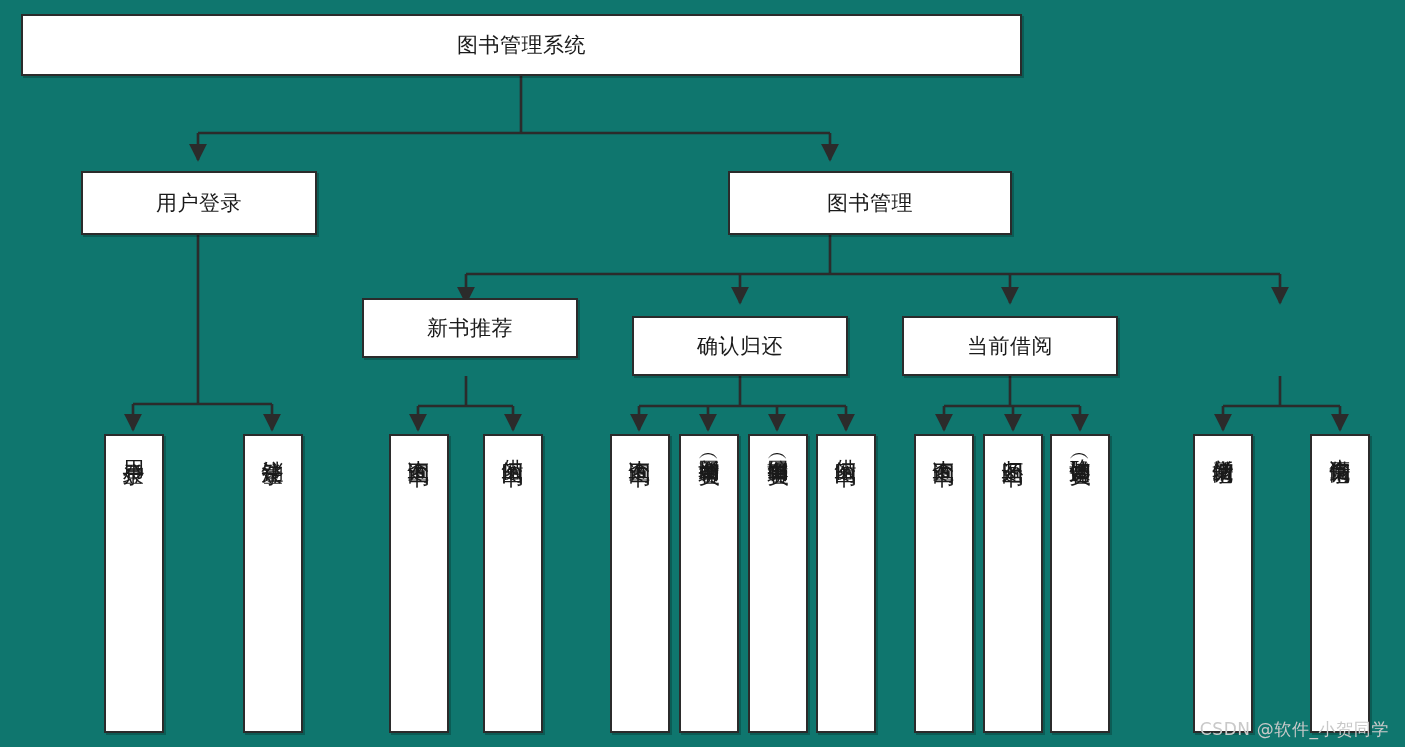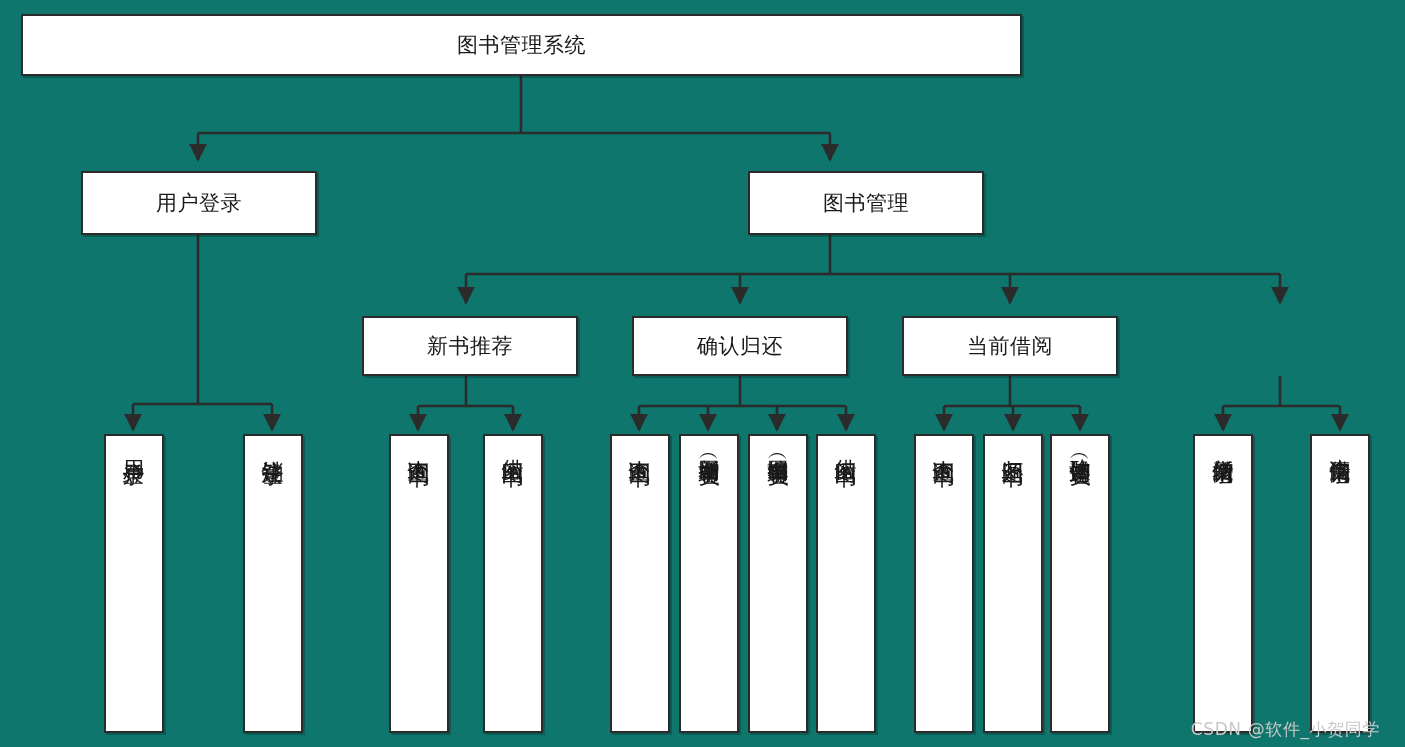--- a/index.html
+++ b/index.html
@@ -59,21 +59,21 @@
     letter-spacing: 2px;
     white-space: pre;
     text-align: left;
   }
   .node.vertical.tall-text .node-label {
     font-size: 21px;
     letter-spacing: 1px;
   }
   .watermark {
     position: absolute;
-    right: 25px;
+    right: 16px;
     bottom: 6px;
     font-size: 17px;
     color: #c9c9c9;
     letter-spacing: 0.6px;
     user-select: none;
     pointer-events: none;
     margin-top: 10px;
   }
 </style>
 </head>
@@ -131,25 +131,25 @@
     </g>
   </svg>
 
   <div class="node horizontal" style="left:21px; top:14px; width:1001px; height:62px;">
     <span class="node-label">图书管理系统</span>
   </div>
 
   <div class="node horizontal" style="left:81px; top:171px; width:236px; height:64px;">
     <span class="node-label">用户登录</span>
   </div>
-  <div class="node horizontal" style="left:748px; top:171px; width:236px; height:64px;">
+  <div class="node horizontal" style="left:728px; top:171px; width:284px; height:64px;">
     <span class="node-label">图书管理</span>
   </div>
 
-  <div class="node horizontal" style="left:362px; top:316px; width:216px; height:60px;">
+  <div class="node horizontal" style="left:362px; top:298px; width:216px; height:60px;">
     <span class="node-label">新书推荐</span>
   </div>
   <div class="node horizontal" style="left:632px; top:316px; width:216px; height:60px;">
     <span class="node-label">确认归还</span>
   </div>
   <div class="node horizontal" style="left:902px; top:316px; width:216px; height:60px;">
     <span class="node-label">当前借阅</span>
   </div>
 
   <div class="node vertical" style="left:104px; top:434px; width:60px; height:299px;">

